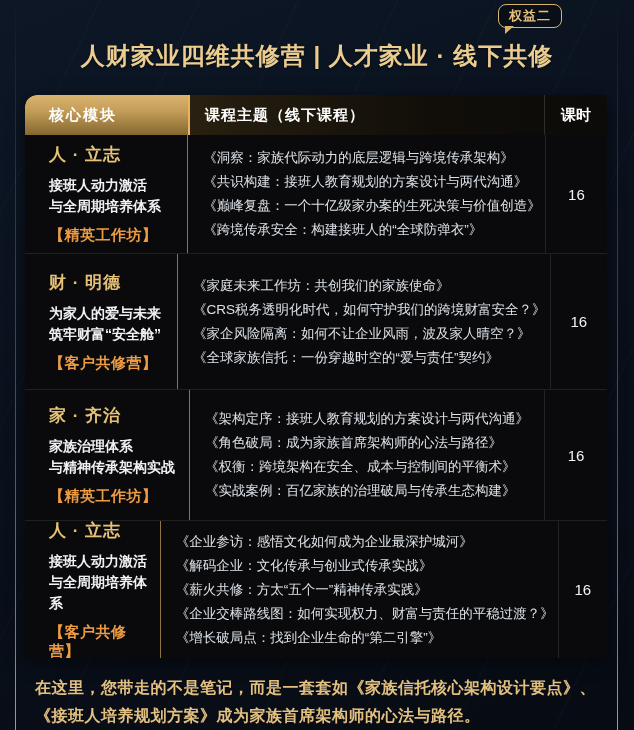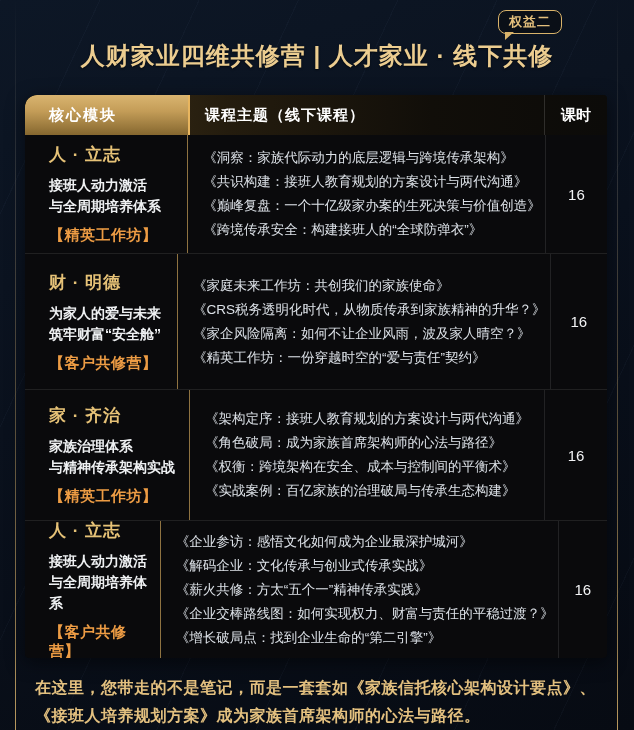--- a/index.html
+++ b/index.html
@@ -17,21 +17,21 @@
       transparent 1px, transparent 90px);
   }
   
   .side-line{position:absolute;top:0;bottom:0;width:1px;pointer-events:none;
     background:linear-gradient(180deg,rgba(190,180,160,0) 0%,rgba(190,180,160,0.22) 25%,rgba(205,170,105,0.45) 60%,rgba(214,176,106,0.85) 100%);}
   .side-line.left{left:15px;}
   .side-line.right{right:16px;}
 
   
   .badge{
-    position:absolute;top:10px;right:72px;
+    position:absolute;top:4px;right:72px;
     border:1.5px solid #d9b36a;border-radius:8px;
     padding:2px 10px;color:#e3bf7c;font-size:13px;font-weight:bold;
     background:rgba(10,12,16,0.6);letter-spacing:1px;
   }
   .badge::after{
     content:"";position:absolute;left:6px;bottom:-7px;width:0;height:0;
     border-top:8px solid #d9b36a;border-right:9px solid transparent;
   }
 
   .page-title{
@@ -129,23 +129,23 @@
     <div class="cell-module">
       <div class="mod-title">财 · 明德</div>
       <div class="mod-desc">
         <div>为家人的爱与未来</div>
         <div>筑牢财富“安全舱”</div>
       </div>
       <div class="mod-tag">【客户共修营】</div>
     </div>
     <div class="cell-courses">
       <div class="course">《家庭未来工作坊：共创我们的家族使命》</div>
-      <div class="course">《CRS税务透明化时代，从物质传承到家族精神的升华？》</div>
+      <div class="course">《CRS税务透明化时代，如何守护我们的跨境财富安全？》</div>
       <div class="course">《家企风险隔离：如何不让企业风雨，波及家人晴空？》</div>
-      <div class="course">《精英工作坊：一份穿越时空的“爱与责任”契约》</div>
+      <div class="course">《全球家族信托：一份穿越时空的“爱与责任”契约》</div>
     </div>
     <div class="cell-hours">16</div>
   </div>
 
   <div class="row r2">
     <div class="cell-module">
       <div class="mod-title">家 · 齐治</div>
       <div class="mod-desc">
         <div>家族治理体系</div>
         <div>与精神传承架构实战</div>

